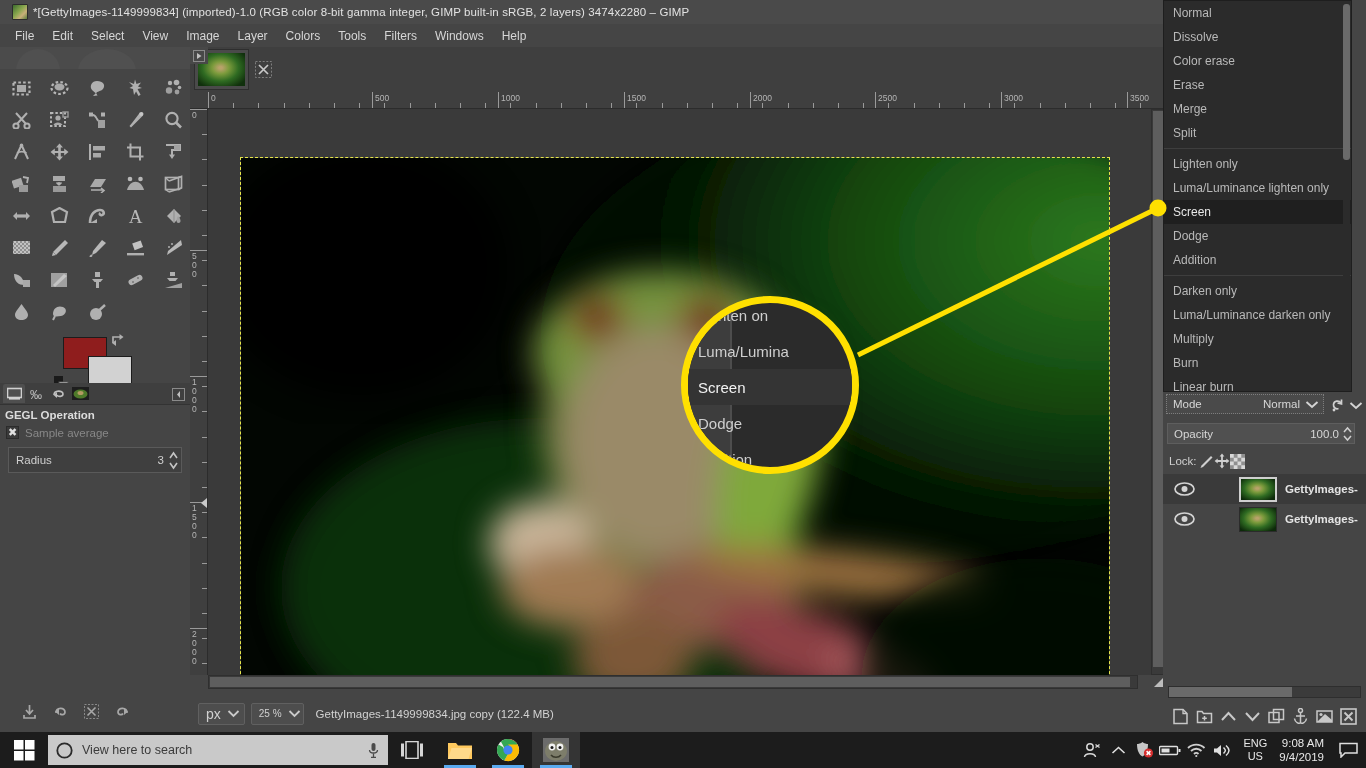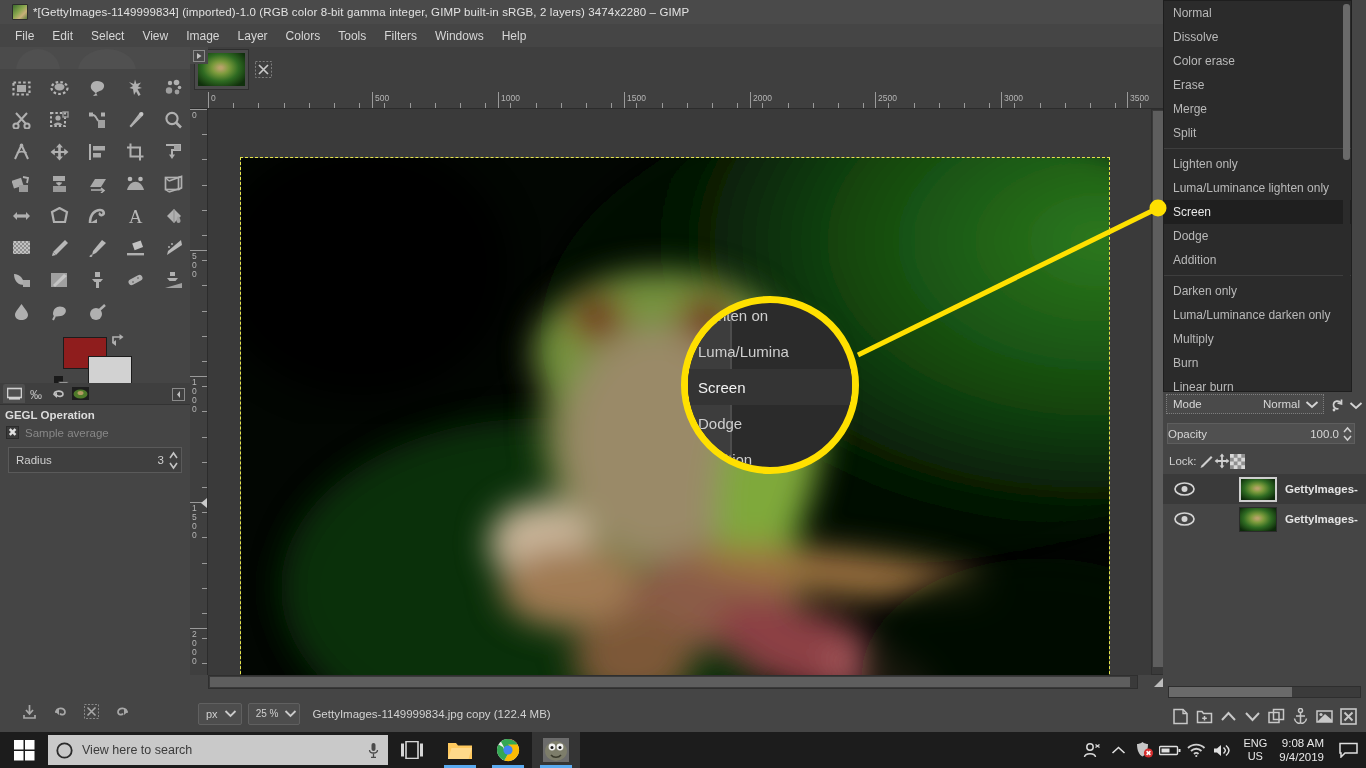--- a/index.html
+++ b/index.html
@@ -171,21 +171,21 @@
   
   .statusbar {
     position: absolute; top: 695px; left: 0; width: 1163px; height: 37px;
     background: #454545; display: flex; align-items: center; padding-left: 8px;
   }
   .sb-icons { display: flex; gap: 16px; width: 190px; padding-left: 14px; }
   .sb-combo {
     height: 22px; background: #4d4d4d; border: 1px solid #606060; border-radius: 2px;
     display: flex; align-items: center; padding: 0 4px 0 7px; margin-right: 6px;
   }
-  .sb-combo-text { font-size: 11px; color: #d0d0d0; margin-right: 6px; }
+  .sb-combo-text { font-size: 14px; color: #d0d0d0; margin-right: 6px; }
   .sb-text { font-size: 11.5px; color: #d2d2d2; margin-left: 6px; }
 
   
   .rightdock {
     position: absolute; top: 0; left: 1163px; width: 203px; height: 732px;
     background: #454545;
   }
   .dropdown {
     position: absolute; top: 0; left: 0; width: 189px; height: 392px;
     background: #2b2b2b; border: 1px solid #1e1e1e; overflow: hidden;
@@ -211,21 +211,21 @@
   .mode-combo {
     flex: 1; height: 20px; background: #4a4a4a; border: 1px dotted #7d7d7d;
     display: flex; align-items: center; padding: 0 4px 0 6px;
   }
   .mode-label { font-size: 11.5px; color: #d6d6d6; flex: 1; }
   .mode-value { font-size: 11.5px; color: #d6d6d6; margin-right: 5px; }
   .mode-extra { display: flex; align-items: center; gap: 4px; padding-left: 6px; }
 
   .opacity-row {
     position: absolute; top: 423px; left: 4px; width: 188px; height: 21px;
-    background: #505050; border: 1px solid #5e5e5e; display: flex; align-items: center; 
+    background: #505050; border: 1px solid #5e5e5e; display: flex; align-items: center; padding-left: 6px;
   }
   .op-label { font-size: 11.5px; color: #d6d6d6; flex: 1; }
   .op-value { font-size: 11.5px; color: #d6d6d6; margin-right: 3px; }
   .op-spin { display: flex; flex-direction: column; width: 11px; margin-right: 1px; }
 
   .lock-row {
     position: absolute; top: 452px; left: 6px; width: 197px; height: 18px;
     display: flex; align-items: center; gap: 0;
   }
   .lock-label { font-size: 11.5px; color: #cfcfcf; margin-right: 2px; }

